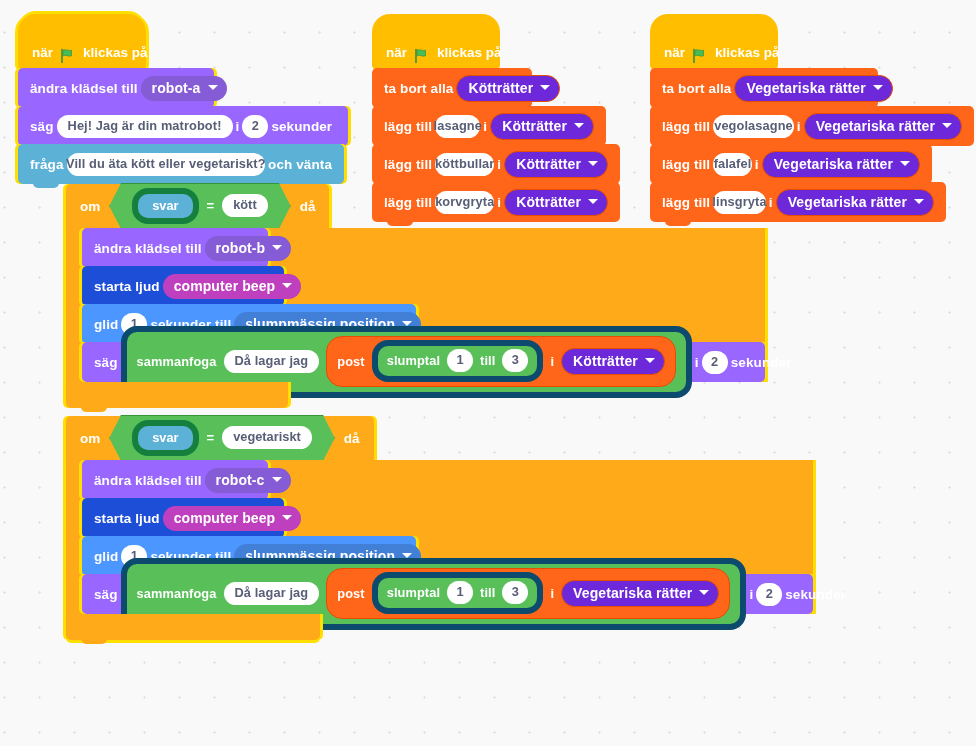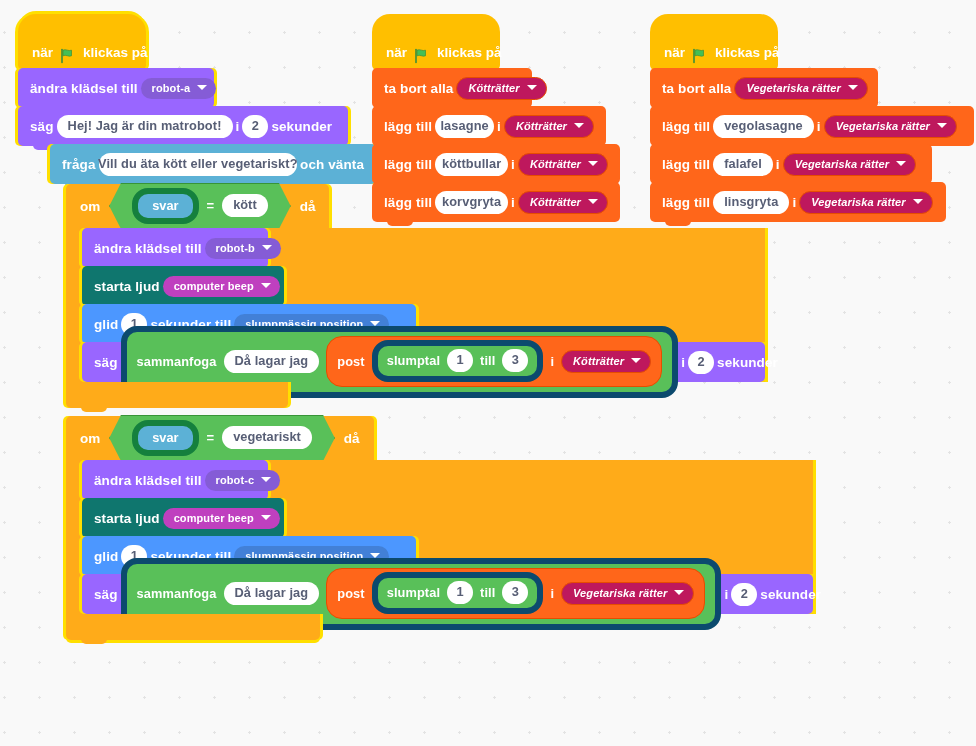--- a/index.html
+++ b/index.html
@@ -47,22 +47,22 @@
   }
   .blk::before { top: -0px; display:none; }
   .blk::after {
     bottom: -4px;
     border-radius: 0 0 5px 5px;
   }
   .blk.nobump::after { display: none; }
 
   .motion   { background: #4C97FF; }
   .looks    { background: #9966FF; }
-  .sound    { background: #0f766e; text-align: center; }
-  .sensing  { background: #5CB1D6; margin-left: 32px; }
+  .sound    { background: #1d4ed8; text-align: center; }
+  .sensing  { background: #5CB1D6; }
   .lists    { background: #FF661A; }
 
   
   .hat {
     position: relative;
     display: flex;
     align-items: flex-end;
     gap: 7px;
     padding: 0 14px 8px 14px;
     height: 56px;
@@ -100,39 +100,39 @@
     min-width: 14px;
     justify-content: center;
     white-space: nowrap;
   }
   .num { min-width: 26px; padding: 3px 9px 4px; }
 
   
   .dd {
     border-radius: 14px;
     padding: 4px 9px 5px 11px;
-    font-size: 11px;
+    font-size: 14px;
     font-weight: bold;
     color: #fff;
     display: inline-flex;
     align-items: center;
     gap: 7px;
     white-space: nowrap;
   }
   .dd .arrow {
     width: 0; height: 0;
     border-left: 5px solid transparent;
     border-right: 5px solid transparent;
     border-top: 5.5px solid #fff;
     display: inline-block;
   }
   .dd.looks-dd   { background: #855CD6; }
   .dd.sound-dd   { background: #BF40BF; }
   .dd.motion-dd  { background: #4280D7; }
-  .dd.lists-in   { background: #be185d; border: 1.6px solid #E64D00; font-style: italic; }
+  .dd.lists-in   { background: #6d28d9; border: 1.6px solid #E64D00; }
 
   
   .rep {
     display: inline-flex;
     align-items: center;
     gap: 7px;
     border-radius: 16px;
     padding: 3px 10px 4px;
     font-size: 12.8px;
     font-weight: bold;

